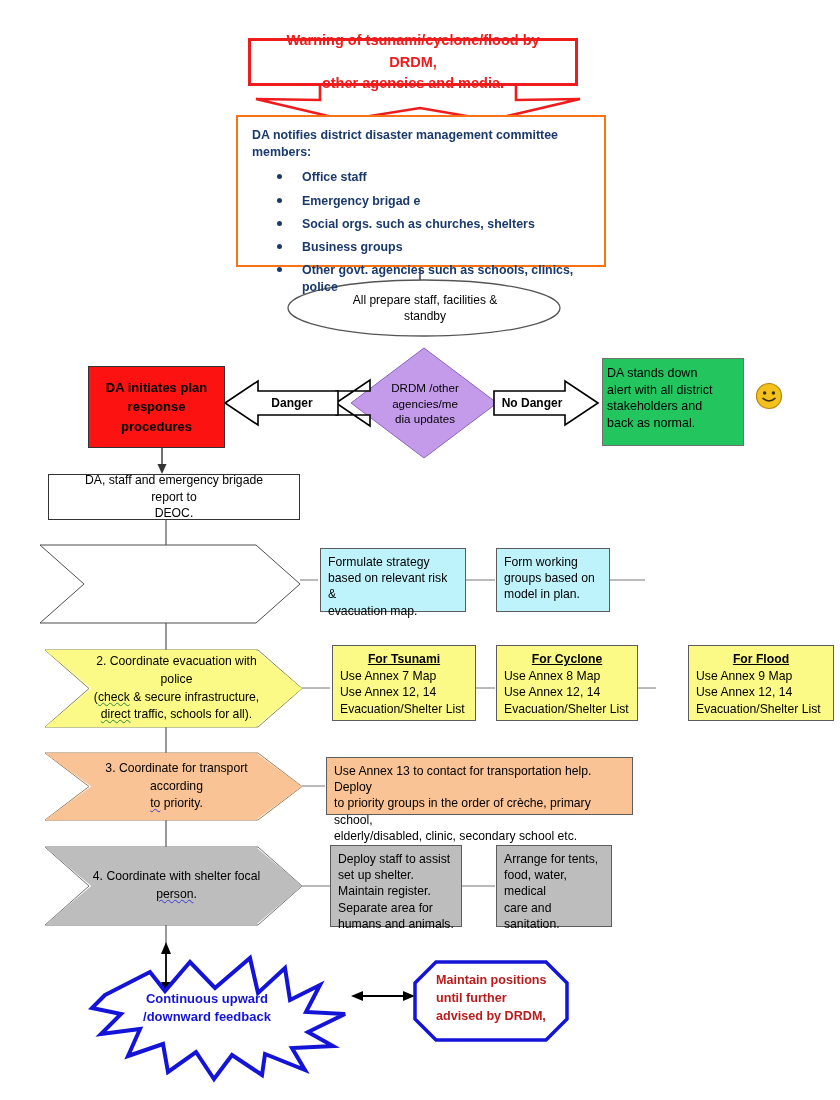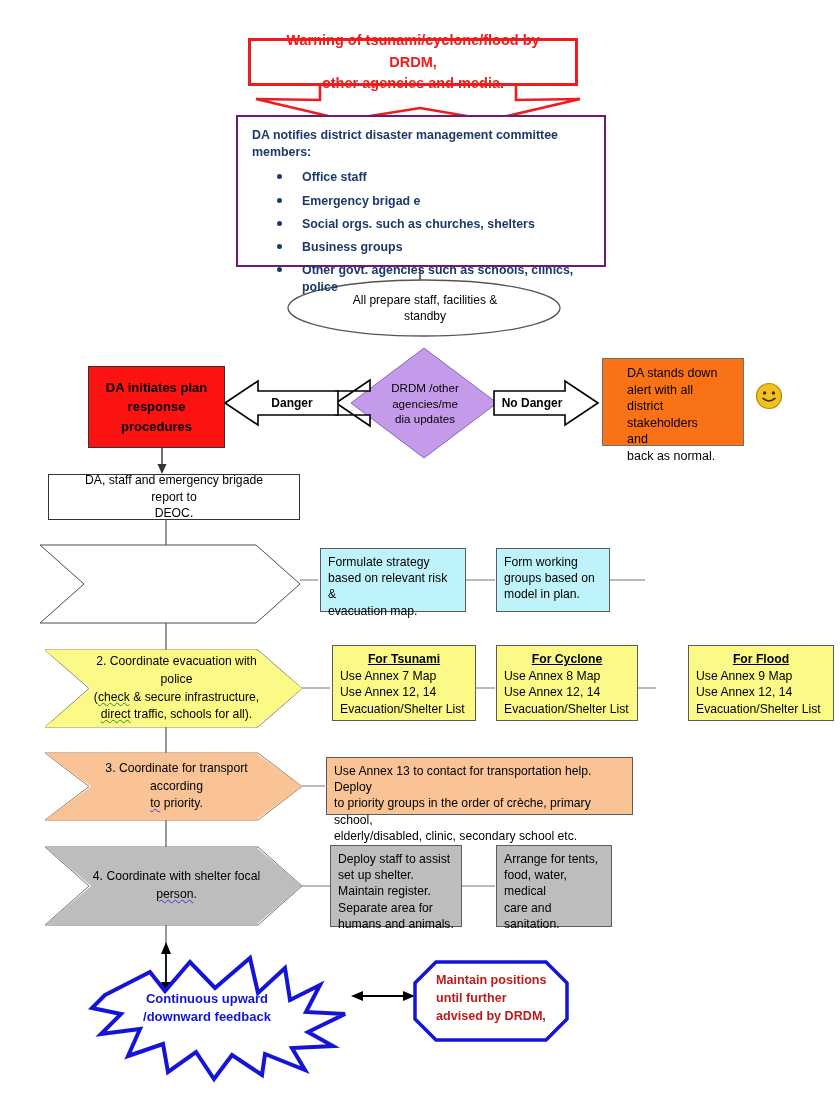--- a/index.html
+++ b/index.html
@@ -16,21 +16,21 @@
   
   .warn-box{
     border:3px solid #ee1c1c;background:#ffffff;
     color:#ee1c1c;font-weight:bold;font-size:14.5px;
     display:flex;align-items:center;justify-content:center;
     text-align:center;line-height:1.45;padding:4px 10px;
   }
 
   
   .notify-box{
-    border:2px solid #701a75;background:#ffffff;
+    border:2px solid #f97316;background:#ffffff;
     color:#1b3a6b;font-weight:bold;font-size:12.4px;
     padding:10px 12px 8px 12px;line-height:1.35;
   }
   .notify-title{margin:0 0 9px 2px;}
   .notify-list{list-style:none;margin:0;padding:0;}
   .notify-list li{
     position:relative;padding-left:52px;margin-bottom:6.5px;font-size:12.4px;
   }
   .notify-list li:before{
     content:"";position:absolute;left:27px;top:5px;
@@ -40,22 +40,22 @@
   
   .red-box{
     background:#fd1212;border:1px solid #333;
     color:#000;font-weight:bold;font-size:13px;
     display:flex;align-items:center;justify-content:center;
     text-align:center;line-height:1.5;
   }
 
   
   .green-box{
-    background:#f97316;border:1px solid #6f6f6f;
-    color:#000;font-size:12.5px;padding:6px 24px;line-height:1.32;
+    background:#22c55e;border:1px solid #6f6f6f;
+    color:#000;font-size:12.5px;padding:6px 4px;line-height:1.32;
   }
 
   
   .white-box{
     background:#fff;border:1px solid #333;
     color:#000;font-size:12.2px;
     display:flex;align-items:center;justify-content:center;
     text-align:center;line-height:1.35;padding:3px 20px;
   }
 

